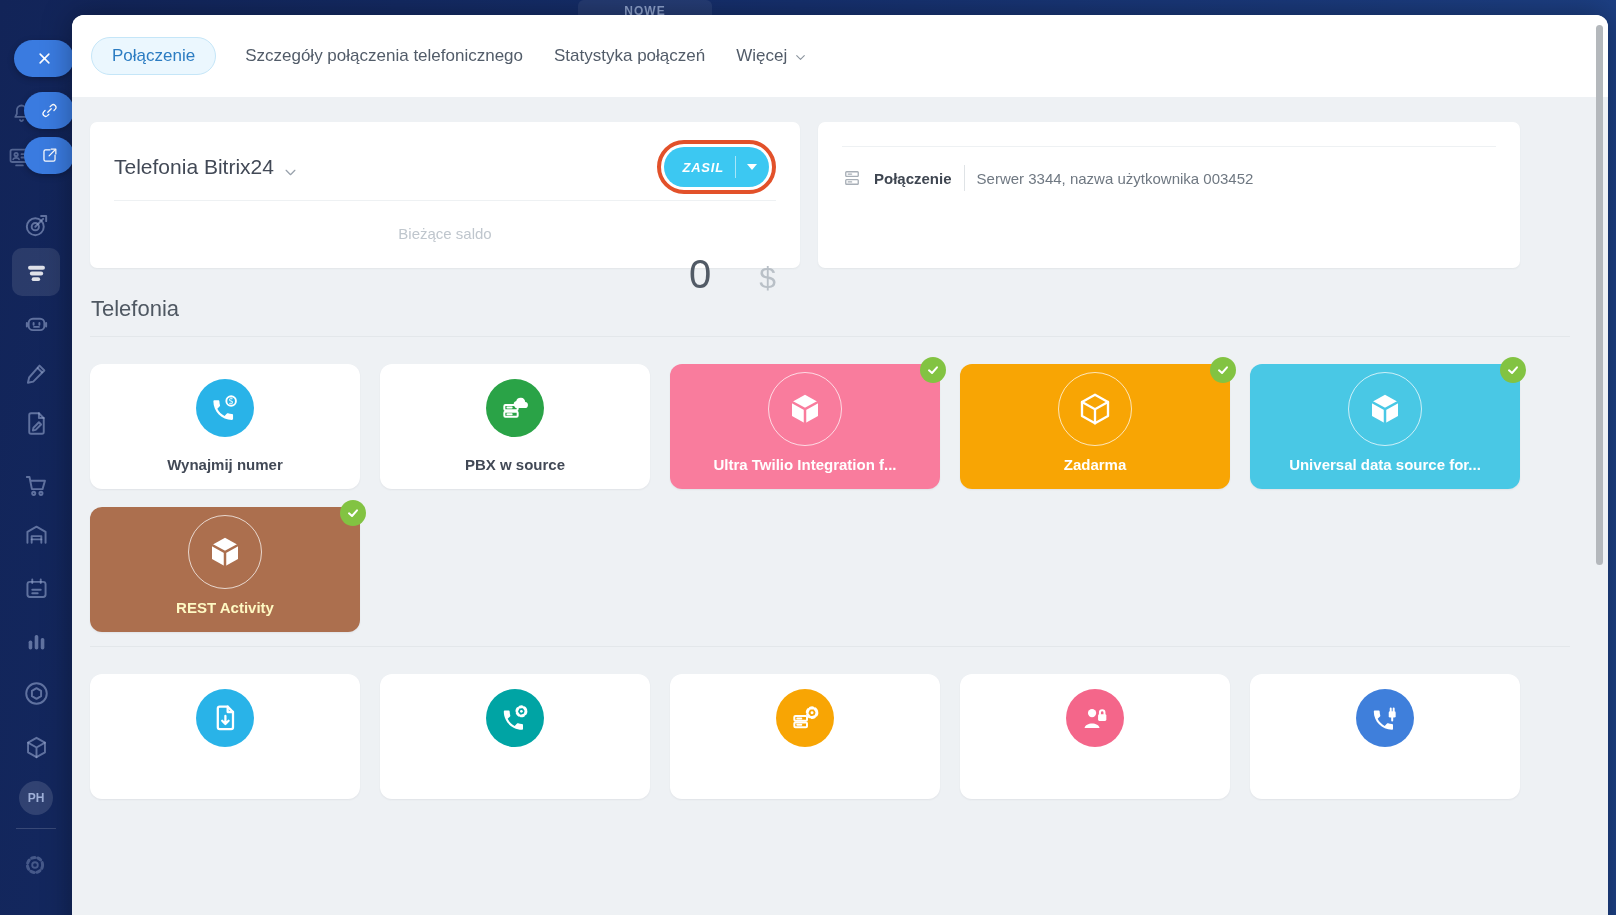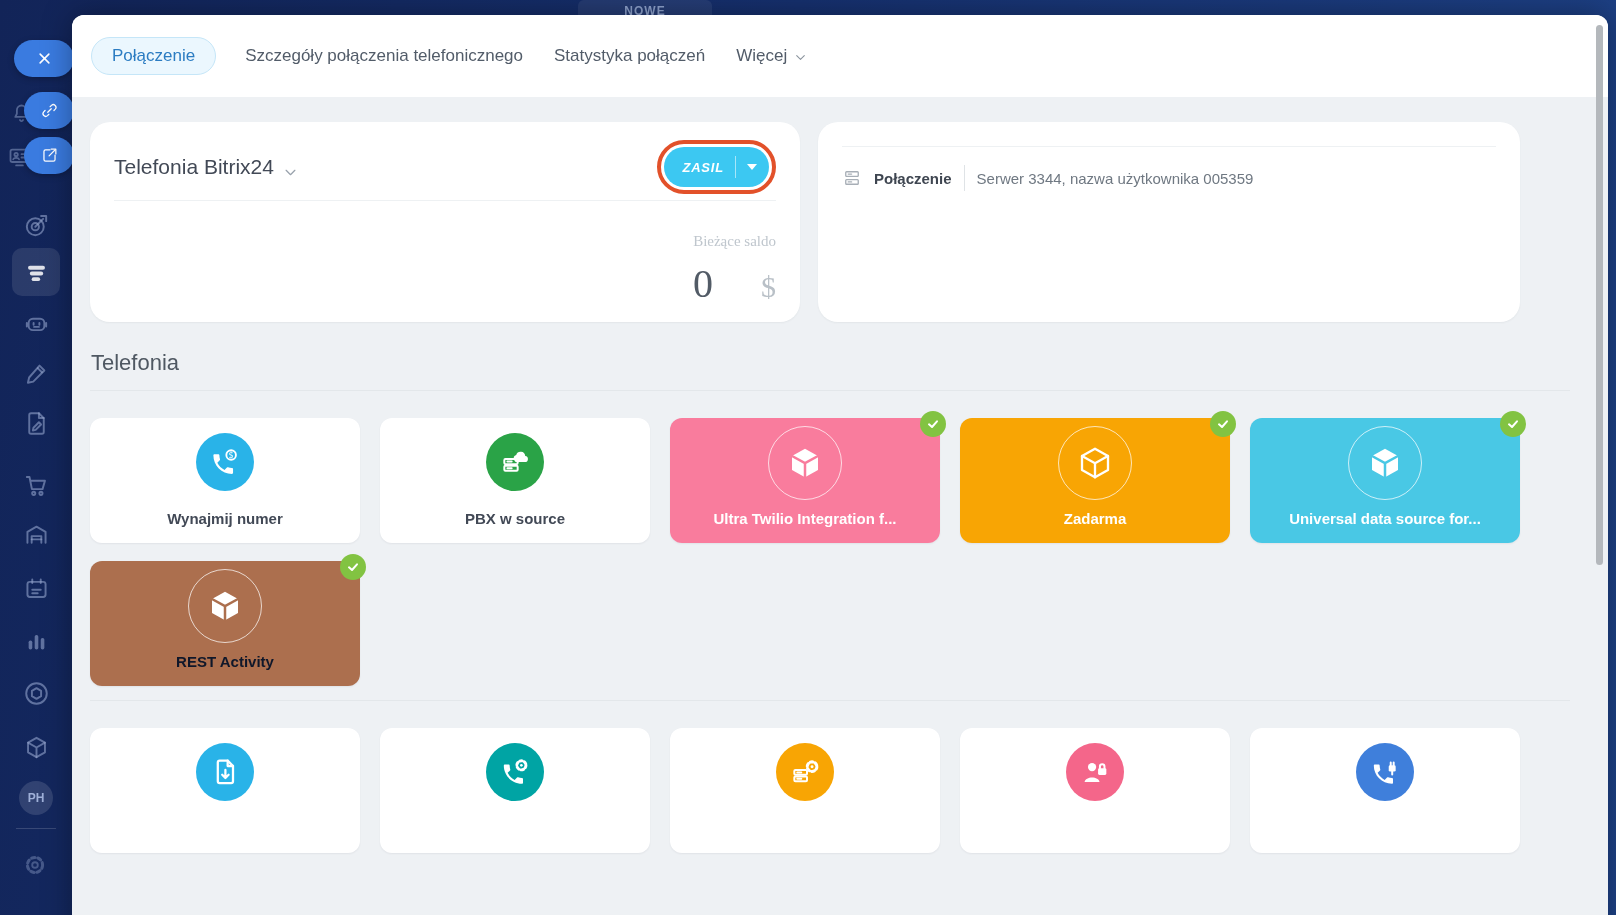--- a/index.html
+++ b/index.html
@@ -43,36 +43,36 @@
            box-shadow:0 0 30px rgba(0,0,0,.35); }
   .tabsbar { height:82px; background:#fff; display:flex; align-items:center; padding-left:19px; gap:27px; }
   .tab { font-size:17px; color:#525c69; cursor:pointer; display:flex; align-items:center; gap:7px; padding:9px 2px; }
   .tab.active { color:#2b7cc2; background:#ebf7fe; border:1px solid #c5e6f8; border-radius:20px; padding:8px 20px; }
   .tab .chev { width:13px; height:13px; color:#8b949e; margin-top:2px; }
 
   .content { padding:0 88px 0 18px; position:relative; }
   .page-title { margin:33px 0 0 10px; font-size:27px; font-weight:300; color:#4f5862; }
 
   .cards-row { display:flex; gap:18px; margin-top:25px; }
-  .card { background:#fff; border-radius:20px; box-shadow:0 1px 2px rgba(50,60,70,.06); padding:18px 24px 20px 24px; height:200px; }
+  .card { background:#fff; border-radius:7px; box-shadow:0 1px 2px rgba(50,60,70,.06); padding:18px 24px 20px 24px; height:146px; }
   .card-balance { width:710px; }
   .card-numbers { width:702px; }
   .card-head { display:flex; align-items:center; justify-content:space-between; min-height:52px; }
   .card-title { font-size:21px; color:#424956; display:flex; align-items:center; gap:9px; cursor:pointer; }
   .card-title .chev { width:15px; height:15px; color:#9aa3ad; margin-top:3px; }
   .card-divider { height:1px; background:#eef1f3; margin-top:6px; }
 
   .annotate-ring { border:4px solid #e2512a; border-radius:28px; padding:3px; display:inline-block; }
   .btn-topup { display:flex; align-items:center; background:#3cc8f2; border:none; border-radius:20px;
                height:40px; padding:0 12px 0 18px; color:#fff; cursor:pointer;font-style:italic; }
   .btn-topup .lbl { font-size:13px; font-weight:bold; letter-spacing:.8px; }
   .btn-topup .vsep { width:1px; height:22px; background:rgba(255,255,255,.55); margin:0 11px; }
   .btn-topup .caret { width:0; height:0; border-left:5px solid transparent; border-right:5px solid transparent; border-top:6px solid #fff; }
 
-  .balance-block { margin-top:32px; text-align:right;font-family:Liberation Serif, serif; }
+  .balance-block { margin-top:24px; text-align:center; }
   .balance-label { font-size:15px; color:#bfc6cd; }
   .balance-nums { display:flex; justify-content:flex-end; align-items:baseline; gap:48px; margin-top:10px; }
   .balance-val { font-size:40px; font-weight:300; color:#525b66; }
   .balance-cur { font-size:30px; font-weight:300; color:#b9c0c7; }
 
   .btn-configure { height:38px; padding:0 20px; border-radius:5px; border:1px solid #cdd4d9; background:#fff;
                    font-size:12.5px; font-weight:bold; letter-spacing:.5px; color:#535c69; cursor:pointer; font-family:inherit; }
   .conn-row { display:flex; align-items:center; gap:12px; margin-top:18px; }
   .conn-row .cicon { width:20px; height:20px; color:#a7aeb6; }
   .conn-row .cicon svg { width:20px; height:20px; }
@@ -323,21 +323,21 @@
         <section class="card card-numbers">
           <div class="card-divider"></div>
           <div class="conn-row">
             <span class="cicon"><svg viewBox="0 0 24 24" fill="none" stroke="currentColor" stroke-width="1.6" stroke-linecap="round" stroke-linejoin="round">
                   <rect x="4.5" y="4.5" width="15" height="5.6" rx="1"></rect>
                   <rect x="4.5" y="13.9" width="15" height="5.6" rx="1"></rect>
                   <path d="M7.5 7.3h4M7.5 16.7h4"></path>
                 </svg></span>
             <span class="conn-label">Połączenie</span>
             <span class="conn-vsep"></span>
-            <span class="conn-value">Serwer 3344, nazwa użytkownika 005359</span>
+            <span class="conn-value">Serwer 3344, nazwa użytkownika 003452</span>
           </div>
         </section>
       </div>
 
       <div id="sections">
           <section>
             <h2 class="section-title">Telefonia</h2>
             <div class="section-divider"></div>
             <div class="tiles">
               <div class="tile" style="background: rgb(255, 255, 255);">
@@ -415,21 +415,21 @@
               </div>
               <div class="tile" style="background: rgb(172, 111, 78);">
                 <div class="ring-circle">
                   <span style="display: inline-flex;">
                     <svg viewBox="0 0 24 24" fill="none" stroke="currentColor" stroke-width="1.6" stroke-linecap="round" stroke-linejoin="round">
                       <path d="M12 3.4l7.8 4.4v8.4L12 20.6l-7.8-4.4V7.8z" fill="currentColor" stroke="none"></path>
                       <path d="M4.2 7.8L12 12.1l7.8-4.3M12 12.1v8.5" stroke="#ac6f4e" stroke-width="1.5"></path>
                     </svg>
                   </span>
                 </div>
-                <div class="tile-label" style="color: #0f172a;">REST Activity</div>
+                <div class="tile-label" style="color: #fef9c3;">REST Activity</div>
                 <div class="check-badge">
                   <svg viewBox="0 0 24 24" fill="none" stroke="#fff" stroke-width="3" stroke-linecap="round" stroke-linejoin="round">
                     <polyline points="6,12.5 10.5,16.5 18,8"></polyline>
                   </svg>
                 </div>
               </div>
             </div>
           </section>
           <section>
             <div class="section-divider"></div>

